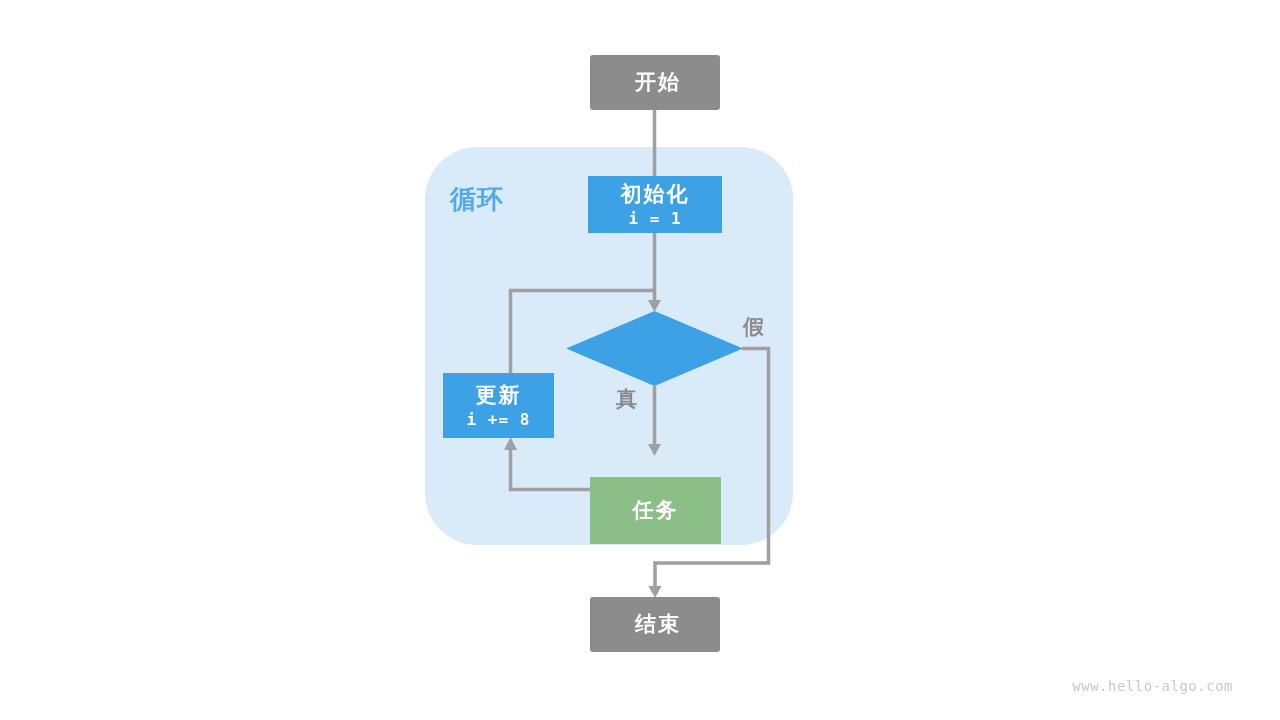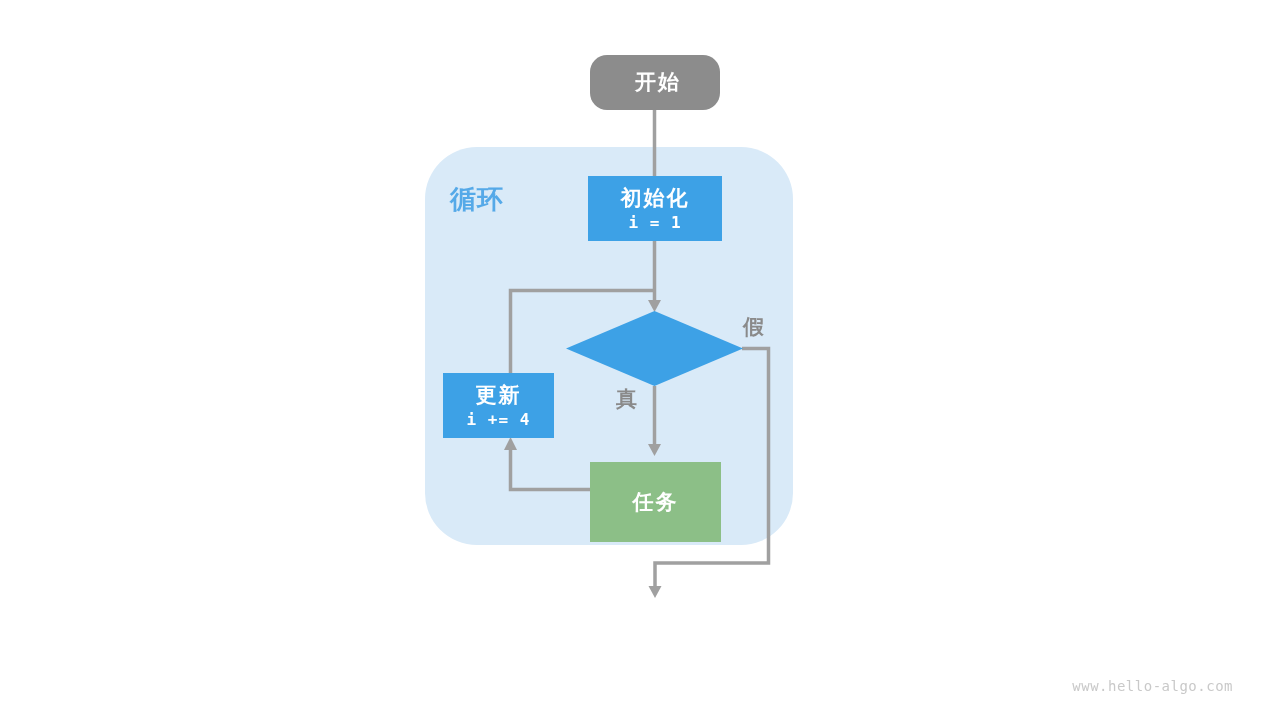--- a/index.html
+++ b/index.html
@@ -31,28 +31,28 @@
   svg.wires polygon.arrowhead{fill:var(--line-gray);stroke:none;}
   svg.wires polygon.diamond-shape{fill:var(--process-blue);stroke:none;}
 
   .node{
     position:absolute;z-index:3;display:flex;flex-direction:column;
     align-items:center;justify-content:center;color:#fff;text-align:center;
   }
   .node .cn{font-size:21px;font-weight:bold;letter-spacing:2px;line-height:1.35;}
   .node .code{font-family:"DejaVu Sans Mono","Liberation Mono",monospace;
     font-size:16px;font-weight:bold;letter-spacing:1px;line-height:1.35;}
-  .terminal{background:var(--terminal-gray);border-radius:17px;padding-left:6px;}
+  .terminal{background:var(--terminal-gray);border-radius:3px;padding-left:6px;}
   .process{background:var(--process-blue);}
   .task{background:var(--task-green);}
 
   .node-start{left:590px;top:55px;width:130px;height:55px;}
-  .node-init{left:588px;top:176px;width:134px;height:65px;}
+  .node-init{left:588px;top:176px;width:134px;height:57px;}
   .node-update{left:443px;top:373px;width:111px;height:65px;}
-  .node-task{left:590px;top:462px;width:131px;height:80px;}
+  .node-task{left:590px;top:477px;width:131px;height:67px;}
   .node-end{left:590px;top:597px;width:130px;height:55px;}
 
   .diamond-text{
     position:absolute;left:566px;top:311px;width:177px;height:75px;z-index:3;
     display:flex;align-items:center;justify-content:center;color:#fff;
     font-family:"DejaVu Sans Mono","Liberation Mono",monospace;
     font-size:22px;font-weight:bold;letter-spacing:2px;
   }
 
   .edge-label{
@@ -101,26 +101,29 @@
   </div>
 
   <div class="node process node-init">
     <div class="cn">初始化</div>
     <div class="code">i = 1</div>
   </div>
 
 
   <div class="node process node-update">
     <div class="cn">更新</div>
-    <div class="code">i += 4</div>
+    <div class="code">i += 8</div>
   </div>
 
   <div class="node task node-task">
     <div class="cn">任务</div>
   </div>
 
+  <div class="node terminal node-end">
+    <div class="cn">结束</div>
+  </div>
 
   <div class="edge-label edge-label-true">真</div>
   <div class="edge-label edge-label-false">假</div>
 
   <div class="watermark">www.hello-algo.com</div>
 
 </div>
 
 </body></html>

